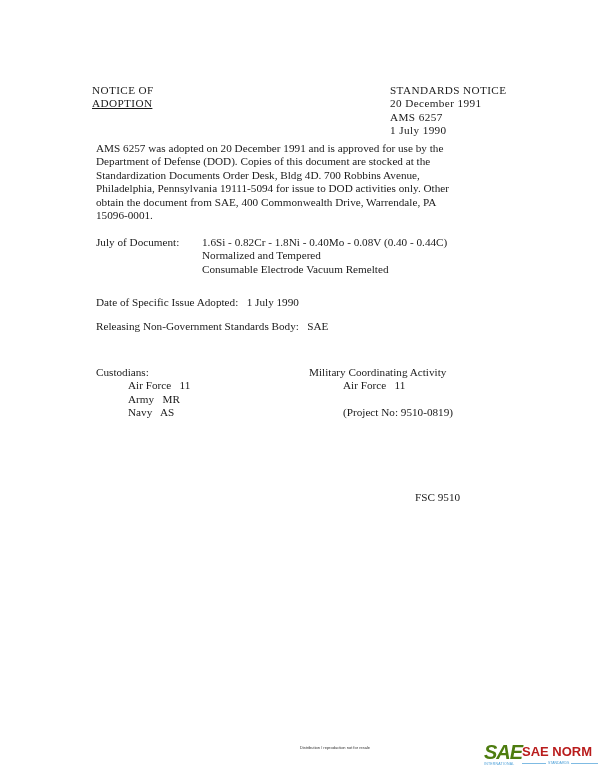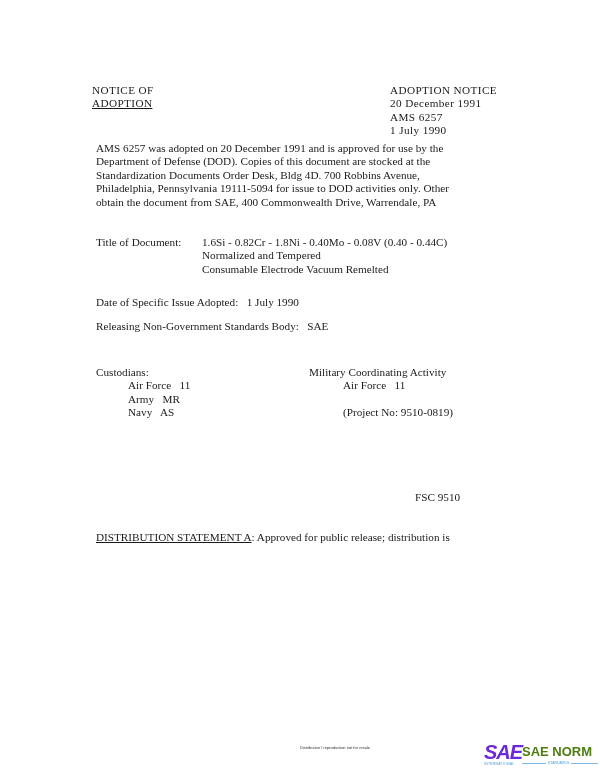--- a/index.html
+++ b/index.html
@@ -48,67 +48,68 @@
       font-size: 4px; line-height: 5px; color: #333;
       white-space: nowrap;
     }
 
     .logo { left: 484px; top: 742px; width: 116px; height: 30px; }
     .logo-sae {
       position: absolute; left: 0; top: 0;
       font-family: "Liberation Sans", "DejaVu Sans", sans-serif;
       font-weight: bold; font-style: italic;
       font-size: 20px; line-height: 20px;
-      color: #6d28d9; letter-spacing: -1px;
+      color: #4d7c0f; letter-spacing: -1px;
     }
     .logo-intl {
       position: absolute; left: 0; top: 20px;
       font-family: "Liberation Sans", "DejaVu Sans", sans-serif;
       font-size: 3.5px; line-height: 4px; color: #4a9fd8; letter-spacing: 0.2px;
     }
     .logo-norm {
       position: absolute; left: 38px; top: 3px;
       font-family: "Liberation Sans", "DejaVu Sans", sans-serif;
       font-weight: bold; font-size: 13px; line-height: 14px;
-      color: #4d7c0f; letter-spacing: 0px;
+      color: #b91c1c; letter-spacing: 0px;
     }
     .logo-rule {
       position: absolute; left: 38px; top: 21px; width: 76px; height: 1px;
       background: #7fbbe3;
     }
     .logo-sub {
       position: absolute; left: 62px; top: 19px;
       font-family: "Liberation Sans", "DejaVu Sans", sans-serif;
       font-size: 3.5px; line-height: 4px; color: #4a9fd8; background: #fff; padding: 0 2px;
     }
   </style>
 </head>
 <body>
 
 <div class="abs header-left">
   <span class="line">NOTICE OF</span>
   <span class="line u">ADOPTION</span>
 </div>
 
 <div class="abs header-right">
-  <span class="line">ADOPTION NOTICE</span>
+  <span class="line">STANDARDS NOTICE</span>
   <span class="line">20 December 1991</span>
   <span class="line">AMS 6257</span>
   <span class="line">1 July 1990</span>
 </div>
 
 <div class="block para">
   <span class="line">AMS 6257 was adopted on 20 December 1991 and is approved for use by the</span>
   <span class="line">Department of Defense (DOD). Copies of this document are stocked at the</span>
   <span class="line">Standardization Documents Order Desk, Bldg 4D. 700 Robbins Avenue,</span>
   <span class="line">Philadelphia, Pennsylvania 19111-5094 for issue to DOD activities only. Other</span>
   <span class="line">obtain the document from SAE, 400 Commonwealth Drive, Warrendale, PA</span>
+  <span class="line">15096-0001.</span>
 </div>
 
-<div class="abs title-label">Title of Document:</div>
+<div class="abs title-label">July of Document:</div>
 <div class="abs title-lines">
   <span class="line">1.6Si - 0.82Cr - 1.8Ni - 0.40Mo - 0.08V (0.40 - 0.44C)</span>
   <span class="line">Normalized and Tempered</span>
   <span class="line">Consumable Electrode Vacuum Remelted</span>
 </div>
 
 <div class="abs date-line" style="white-space:pre;">Date of Specific Issue Adopted:   1 July 1990</div>
 <div class="abs body-line" style="white-space:pre;">Releasing Non-Government Standards Body:   SAE</div>
 
 <div class="abs custodians">
@@ -121,21 +122,20 @@
 <div class="abs mca">
   <span class="line">Military Coordinating Activity</span>
   <span class="line item" style="white-space:pre;">Air Force   11</span>
   <span class="line item">&nbsp;</span>
   <span class="line item">(Project No: 9510-0819)</span>
 </div>
 
 <div class="abs fsc">FSC 9510</div>
 
 <div class="abs dist">
-  <span class="line"><span class="u">DISTRIBUTION STATEMENT A</span><span>: Approved for public release; distribution is</span></span>
 </div>
 
 <div class="abs footer-note">Distribution / reproduction not for resale</div>
 
 <div class="abs logo">
   <span class="logo-sae">SAE</span>
   <span class="logo-intl">INTERNATIONAL</span>
   <span class="logo-norm">SAE NORM</span>
   <span class="logo-rule"></span>
   <span class="logo-sub">STANDARDS</span>

